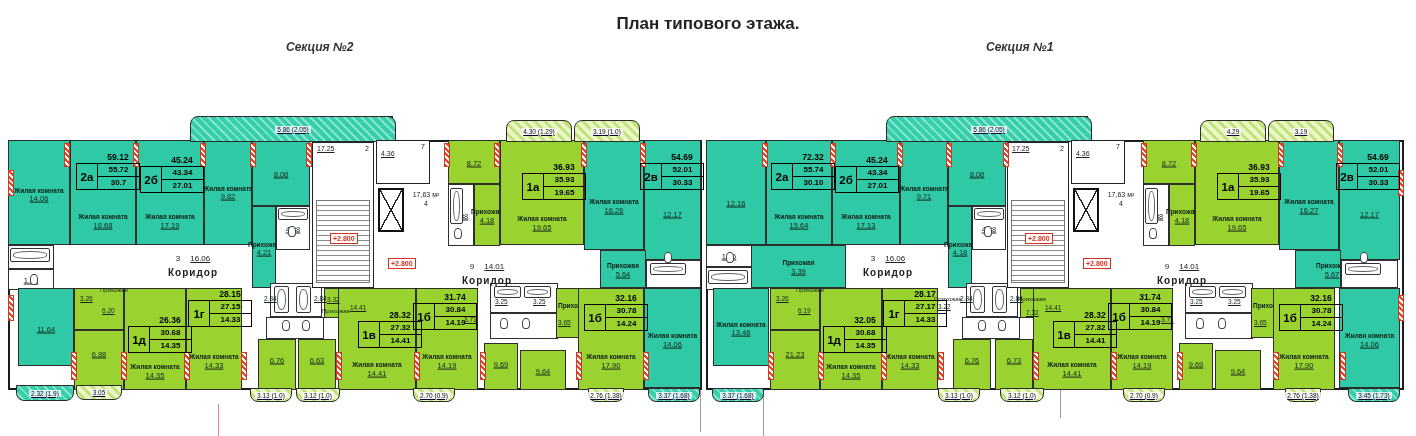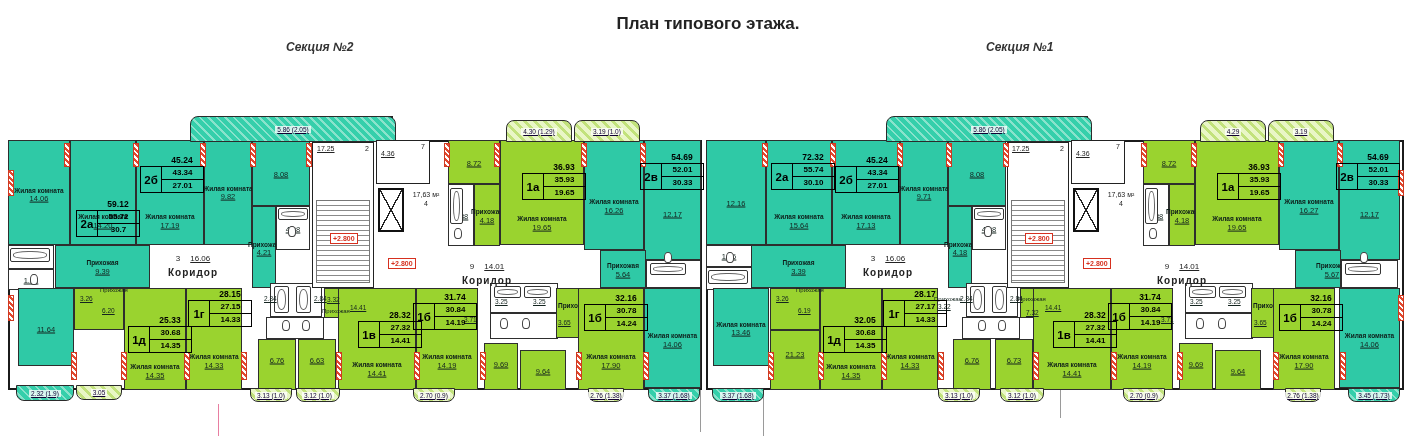--- a/index.html
+++ b/index.html
@@ -68,21 +68,21 @@
       <div class="base" style="left: 706px; top: 140px; width: 698px; height: 250px;"></div>
       <div class="room" style="left: 8px; top: 140px; width: 62px; height: 105px; background: rgb(47, 201, 166);">
         <div class="rlab" style="top: 52%;">
           <span class="nm">Жилая комната</span>
           <span class="ar">14.06</span>
         </div>
       </div>
       <div class="room" style="left: 70px; top: 140px; width: 66px; height: 105px; background: rgb(47, 201, 166);">
         <div class="rlab" style="top: 78%;">
           <span class="nm">Жилая комната</span>
-          <span class="ar">14.20</span>
+          <span class="ar">18.68</span>
         </div>
       </div>
       <div class="room" style="left: 136px; top: 140px; width: 68px; height: 105px; background: rgb(47, 201, 166);">
         <div class="rlab" style="top: 78%;">
           <span class="nm">Жилая комната</span>
           <span class="ar">17.19</span>
         </div>
       </div>
       <div class="room" style="left: 204px; top: 140px; width: 48px; height: 105px; background: rgb(47, 201, 166);">
         <div class="rlab" style="top: 50%;">
@@ -97,26 +97,20 @@
       </div>
       <div class="room" style="left: 252px; top: 206px; width: 24px; height: 82px; background: rgb(47, 201, 166);">
         <div class="rlab" style="top: 52%;">
           <span class="nm">Прихожая</span>
           <span class="ar">4.21</span>
         </div>
       </div>
       <div class="room" style="left: 276px; top: 206px; width: 34px; height: 44px; background: rgb(255, 255, 255);">
         <div class="rlab" style="top: 52%;">
           <span class="ar">4.08</span>
-        </div>
-      </div>
-      <div class="room" style="left: 55px; top: 245px; width: 95px; height: 43px; background: rgb(47, 201, 166);">
-        <div class="rlab" style="top: 52%;">
-          <span class="nm">Прихожая</span>
-          <span class="ar">9.39</span>
         </div>
       </div>
       <div class="room" style="left: 8px; top: 245px; width: 46px; height: 24px; background: rgb(255, 255, 255);">
         <div class="rlab" style="top: 52%;">
           <span class="ar">2.64</span>
         </div>
       </div>
       <div class="room" style="left: 8px; top: 269px; width: 46px; height: 21px; background: rgb(255, 255, 255);">
         <div class="rlab" style="top: 52%;">
           <span class="ar">1.88</span>
@@ -167,20 +161,25 @@
         </div>
       </div>
       <div class="room" style="left: 646px; top: 260px; width: 55px; height: 28px; background: rgb(255, 255, 255);"></div>
       <div class="room" style="left: 644px; top: 288px; width: 57px; height: 100px; background: rgb(47, 201, 166);">
         <div class="rlab" style="top: 52%;">
           <span class="nm">Жилая комната</span>
           <span class="ar">14.06</span>
         </div>
       </div>
       <div class="room" style="left: 74px; top: 288px; width: 50px; height: 42px; background: rgb(154, 211, 47);"></div>
+      <div class="room" style="left: 74px; top: 330px; width: 50px; height: 60px; background: rgb(154, 211, 47);">
+        <div class="rlab" style="top: 40%;">
+          <span class="ar">6.88</span>
+        </div>
+      </div>
       <div class="room" style="left: 124px; top: 288px; width: 62px; height: 102px; background: rgb(154, 211, 47);">
         <div class="rlab" style="top: 82%;">
           <span class="nm">Жилая комната</span>
           <span class="ar">14.35</span>
         </div>
       </div>
       <div class="room" style="left: 186px; top: 288px; width: 56px; height: 102px; background: rgb(154, 211, 47);">
         <div class="rlab" style="top: 72%;">
           <span class="nm">Жилая комната</span>
           <span class="ar">14.33</span>
@@ -563,21 +562,21 @@
       </div>
       <div class="vest" style="left: 1071px; top: 140px; width: 54px; height: 44px;">
         <div style="text-align:right">7</div>
         <div class="u">4.36</div>
       </div>
       <div class="elev" style="left: 1073px; top: 188px; width: 26px; height: 44px;"></div>
       <div class="lob" style="left: 1099px; top: 190px; width: 44px;">
         <div>17,63 м²</div>
         <div>4</div>
       </div>
-      <div class="stamp" style="left: 76px; top: 152px; margin-top: 47px;">
+      <div class="stamp" style="left: 76px; top: 152px;">
         <div class="tot">59.12</div>
         <div class="sbox">
           <div class="slab">2а</div>
           <div class="vals" style="flex: 1 1 0%;">
             <div class="v first">55.72</div>
             <div class="v">30.7</div>
           </div>
         </div>
       </div>
       <div class="stamp" style="left: 140px; top: 155px;">
@@ -604,21 +603,21 @@
         <div class="tot">54.69</div>
         <div class="sbox">
           <div class="slab">2в</div>
           <div class="vals" style="flex: 1 1 0%;">
             <div class="v first">52.01</div>
             <div class="v">30.33</div>
           </div>
         </div>
       </div>
       <div class="stamp" style="left: 128px; top: 315px;">
-        <div class="tot">25.33</div>
+        <div class="tot">26.36</div>
         <div class="sbox">
           <div class="slab">1д</div>
           <div class="vals" style="flex: 1 1 0%;">
             <div class="v first">30.68</div>
             <div class="v">14.35</div>
           </div>
         </div>
       </div>
       <div class="stamp" style="left: 188px; top: 289px;">
         <div class="tot">28.15</div>

